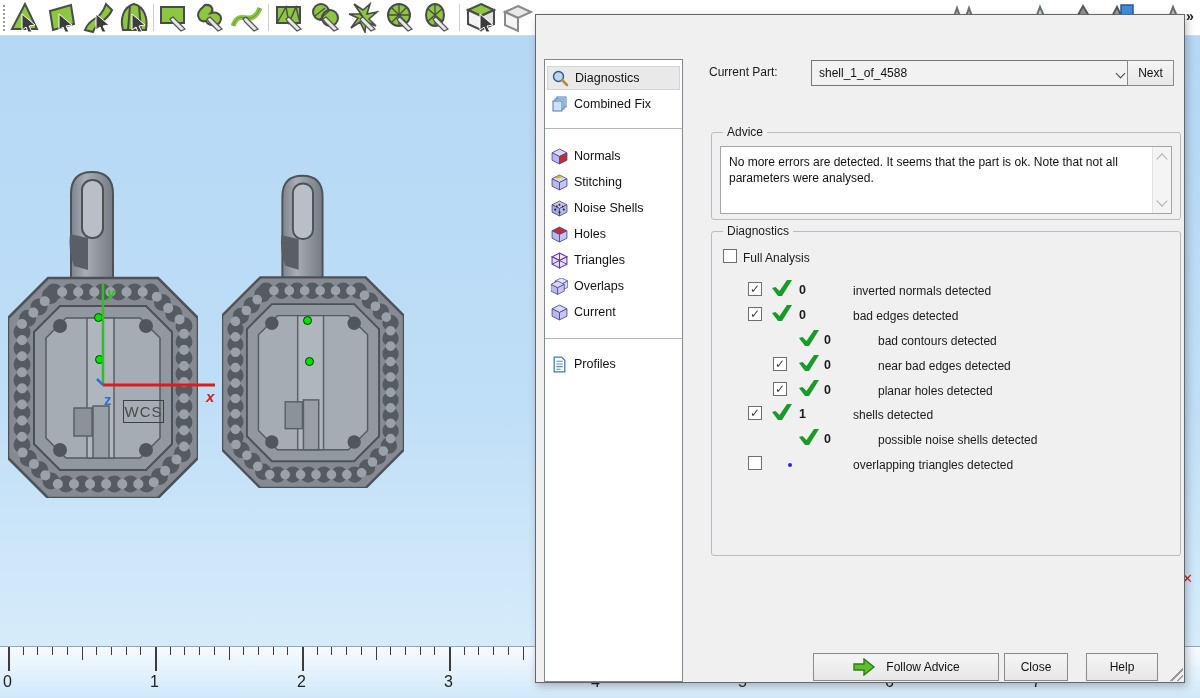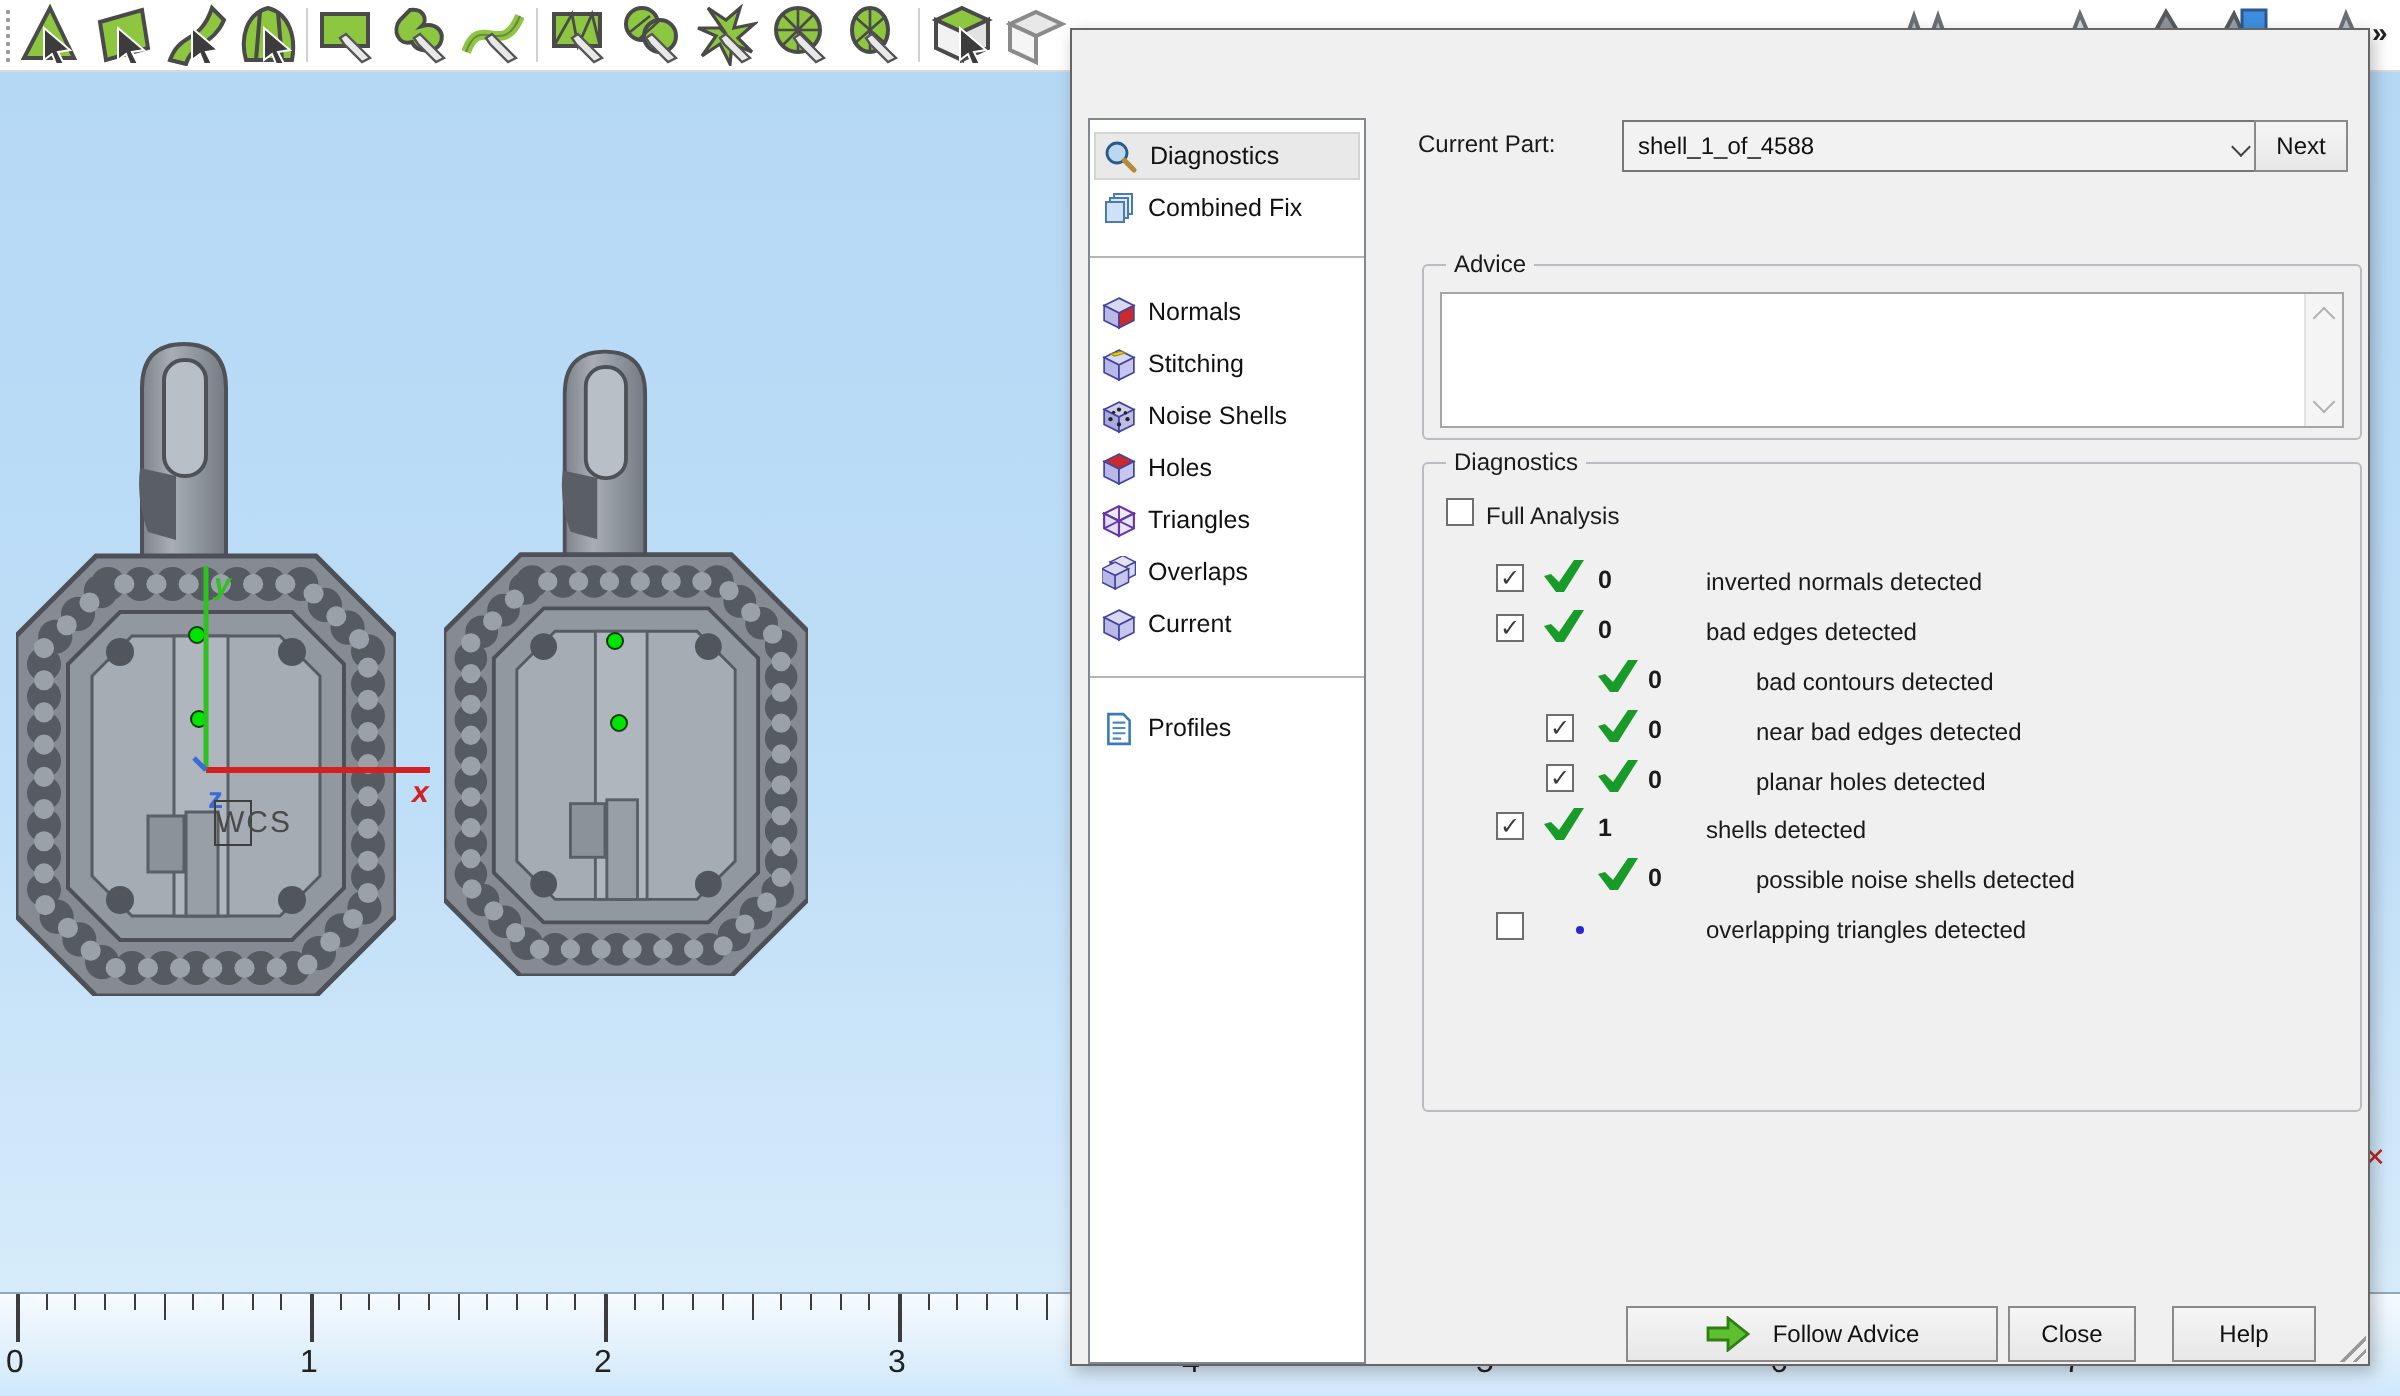--- a/index.html
+++ b/index.html
@@ -154,21 +154,21 @@
     <div class="gdot" style="left:305px;top:321px"></div>
 
     <svg class="axes" width="240" height="200" style="left:0;top:240px">
       <line x1="103" y1="109" x2="103" y2="7" stroke="var(--axis-green)" stroke-width="2.5"></line>
       <line x1="103" y1="109" x2="215" y2="109" stroke="var(--axis-red)" stroke-width="3"></line>
       <line x1="103" y1="109" x2="97" y2="103" stroke="var(--axis-blue)" stroke-width="2.5"></line>
     </svg>
     <div class="axis-label" style="left:107px;top:248px;color:var(--axis-green)">y</div>
     <div class="axis-label" style="left:206px;top:352px;color:var(--axis-red)">x</div>
     <div class="axis-label" style="left:104px;top:355px;color:var(--axis-blue);font-style:normal">z</div>
-    <div class="wcs-box" style="left:107px;top:364px;width:19px;height:23px">WCS</div>
+    <div class="wcs-box" style="left:123px;top:364px;width:41px;height:23px">WCS</div>
 
     <div class="red-x" style="left:1182px;top:535px">✕</div>
 
     <div class="ruler">
         <div class="rtick major" style="left: 8px;"></div>
         <div class="rnum" style="left: 3px;">0</div>
         <div class="rtick min" style="left: 22.7px;"></div>
         <div class="rtick min" style="left: 37.4px;"></div>
         <div class="rtick min" style="left: 52.1px;"></div>
         <div class="rtick min" style="left: 66.8px;"></div>
@@ -453,20 +453,21 @@
     <div class="cp-label">Current Part:</div>
     <div class="combo">
       <span>shell_1_of_4588</span>
       <div class="combo-arrow"></div>
     </div>
     <button class="btn next-btn">Next</button>
 
     <div class="groupbox advice-box">
       <div class="gb-label">Advice</div>
       <div class="advice-inner">
+        <div class="advice-text">No more errors are detected. It seems that the part is ok. Note that not all parameters were analysed.</div>
         <div class="adv-scroll">
           <div class="chev up"></div>
           <div class="chev down"></div>
         </div>
       </div>
     </div>
 
     <div class="groupbox diag-box">
       <div class="gb-label">Diagnostics</div>
     </div>

